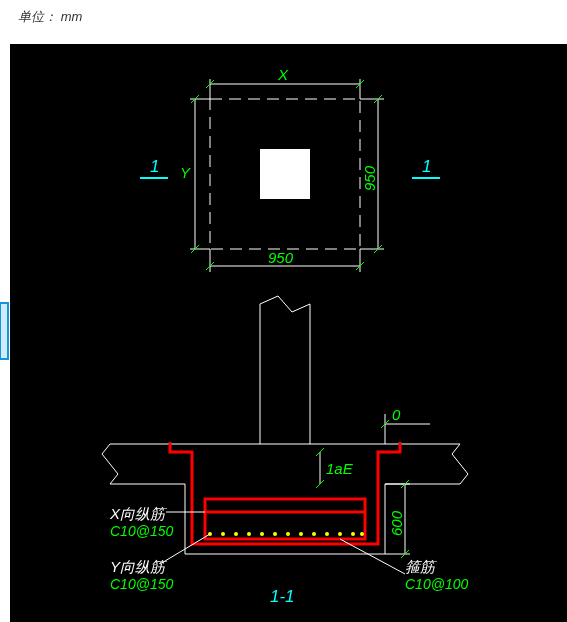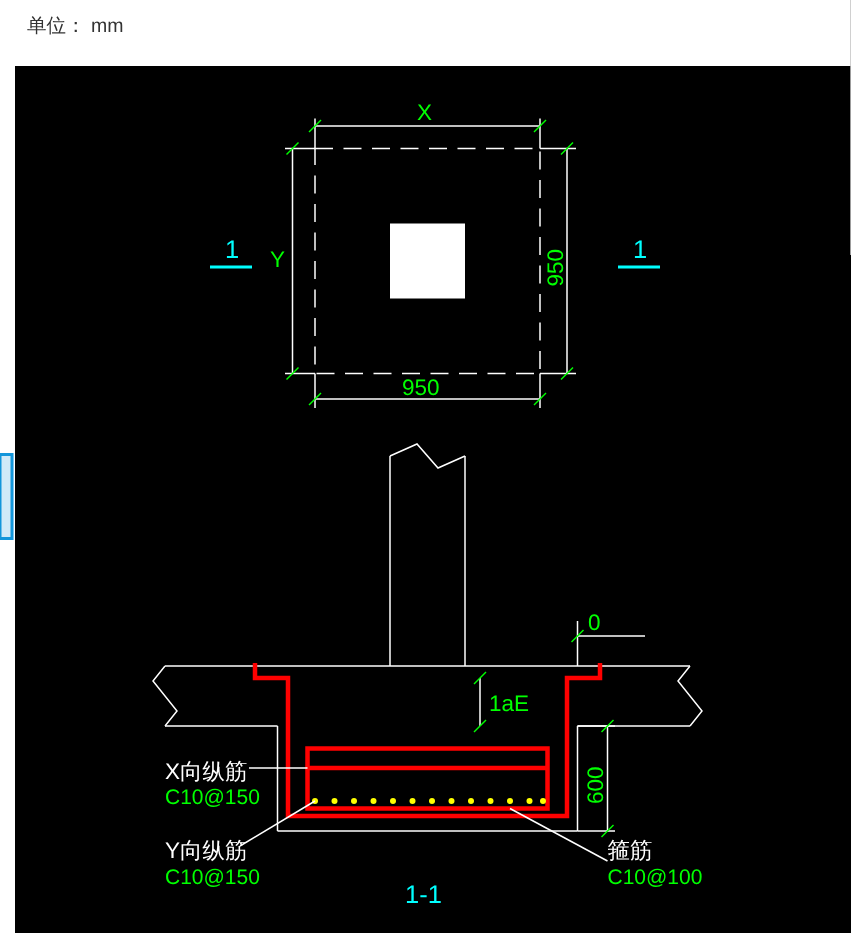--- a/index.html
+++ b/index.html
@@ -6,20 +6,21 @@
     margin: 0;
     padding: 0;
     background: #fff;
     font-family: "Microsoft YaHei", Arial, sans-serif;
   }
   .page {
     width: 567px;
     height: 622px;
     position: relative;
     background: #fff;
+    font-style: italic;
   }
   .unit-label {
     position: absolute;
     top: 8px;
     left: 18px;
     font-size: 13px;
     color: #333;
   }
   .left-rail {
     position: absolute;

